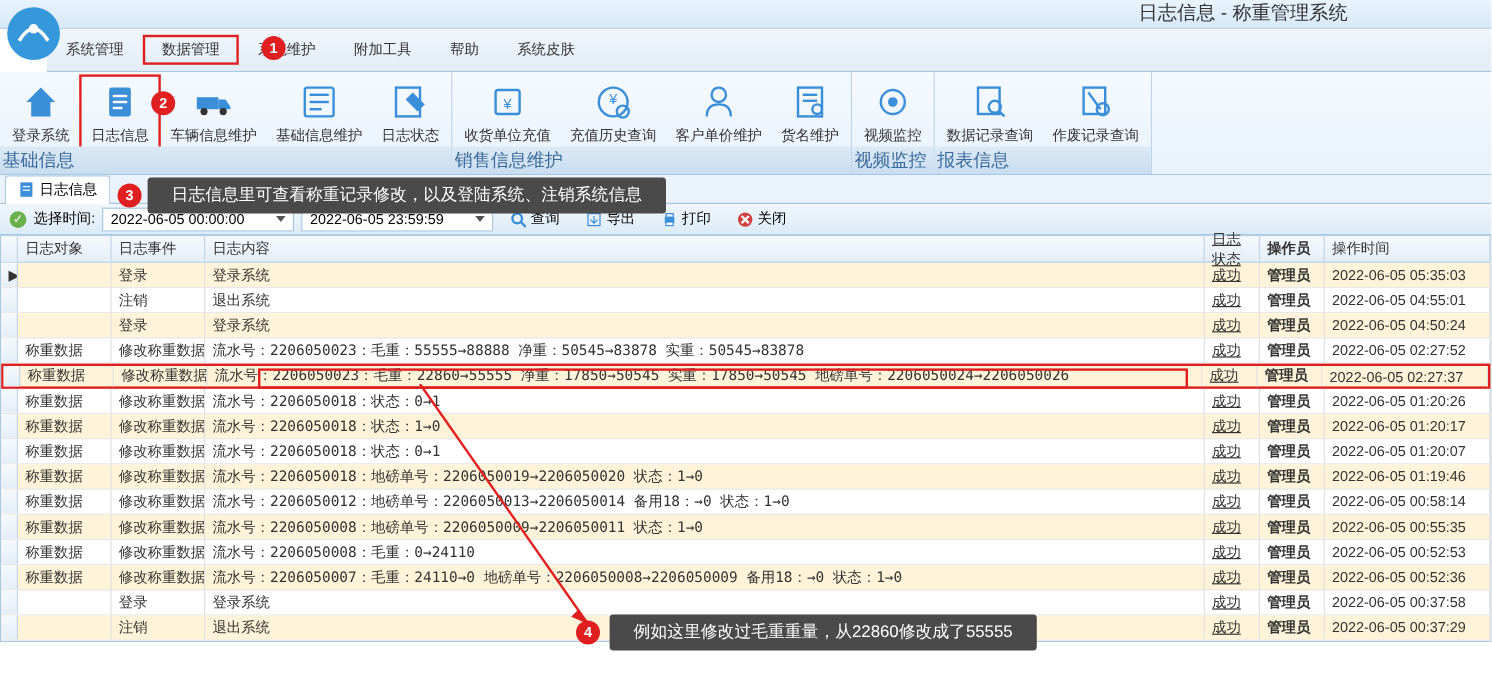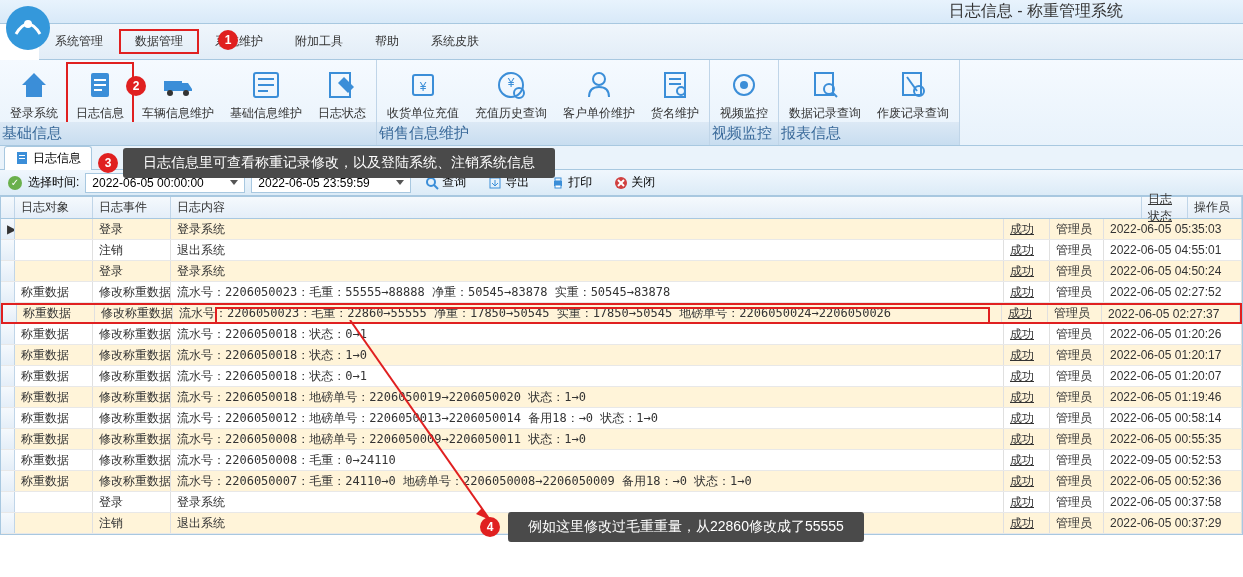--- a/index.html
+++ b/index.html
@@ -45,21 +45,21 @@
 .tr { display: flex; height: 21px; border-bottom: 1px solid #e8e8e8; }
 .tr.alt { background: #fff4d9; }
 .tr.red-highlight { border: 2px solid #e02020; position: relative; z-index: 2; }
 .td { border-right: 1px solid #e0e0e0; padding: 2px 6px; color: #333; white-space: nowrap; overflow: hidden; display: flex; align-items: center; }
 
 .col-marker { width: 14px; background: linear-gradient(#f5f9fd, #e4eef8); border-right: 1px solid #c0d5e8; }
 .col-obj { width: 78px; }
 .col-event { width: 78px; }
 .col-content { flex: 1; font-family: "SimSun", monospace; }
 .col-status { width: 46px; text-decoration: underline; }
-.col-operator { width: 54px; }
+.col-operator { width: 54px; font-weight: bold; }
 .col-time { width: 138px; }
 
 
 .callout-num { position: absolute; width: 20px; height: 20px; border-radius: 50%; background: #e02020; color: #fff; display: flex; align-items: center; justify-content: center; font-weight: bold; z-index: 20; font-size: 12px; }
 .callout-box { position: absolute; background: #4a4a4a; color: #fff; padding: 6px 20px; border-radius: 3px; z-index: 20; font-size: 14px; }
 .red-rect { position: absolute; border: 2px solid #e02020; z-index: 15; pointer-events: none; }
 
 .arrow-line { position: absolute; z-index: 14; pointer-events: none; }
 
 .dropdown-arrow { width: 0; height: 0; border-left: 4px solid transparent; border-right: 4px solid transparent; border-top: 5px solid #555; }
@@ -278,20 +278,21 @@
 </div>
 
 <div class="table-wrap">
   <div class="table-header">
     <div class="th col-marker"></div>
     <div class="th col-obj">日志对象</div>
     <div class="th col-event">日志事件</div>
     <div class="th col-content">日志内容</div>
     <div class="th col-status">日志状态</div>
     <div class="th col-operator">操作员</div>
+    <div class="th col-time">操作时间</div>
   </div>
   <div class="table-body" id="table-body">
       <div class="tr alt">
         <div class="td col-marker">▶</div>
         <div class="td col-obj"></div>
         <div class="td col-event">登录</div>
         <div class="td col-content">登录系统</div>
         <div class="td col-status">成功</div>
         <div class="td col-operator">管理员</div>
         <div class="td col-time">2022-06-05 05:35:03</div>
@@ -386,21 +387,21 @@
         <div class="td col-operator">管理员</div>
         <div class="td col-time">2022-06-05 00:55:35</div>
       </div>
       <div class="tr">
         <div class="td col-marker"></div>
         <div class="td col-obj">称重数据</div>
         <div class="td col-event">修改称重数据</div>
         <div class="td col-content">流水号：2206050008：毛重：0→24110</div>
         <div class="td col-status">成功</div>
         <div class="td col-operator">管理员</div>
-        <div class="td col-time">2022-09-05 00:52:53</div>
+        <div class="td col-time">2022-06-05 00:52:53</div>
       </div>
       <div class="tr alt">
         <div class="td col-marker"></div>
         <div class="td col-obj">称重数据</div>
         <div class="td col-event">修改称重数据</div>
         <div class="td col-content">流水号：2206050007：毛重：24110→0    地磅单号：2206050008→2206050009    备用18：→0    状态：1→0</div>
         <div class="td col-status">成功</div>
         <div class="td col-operator">管理员</div>
         <div class="td col-time">2022-06-05 00:52:36</div>
       </div>

